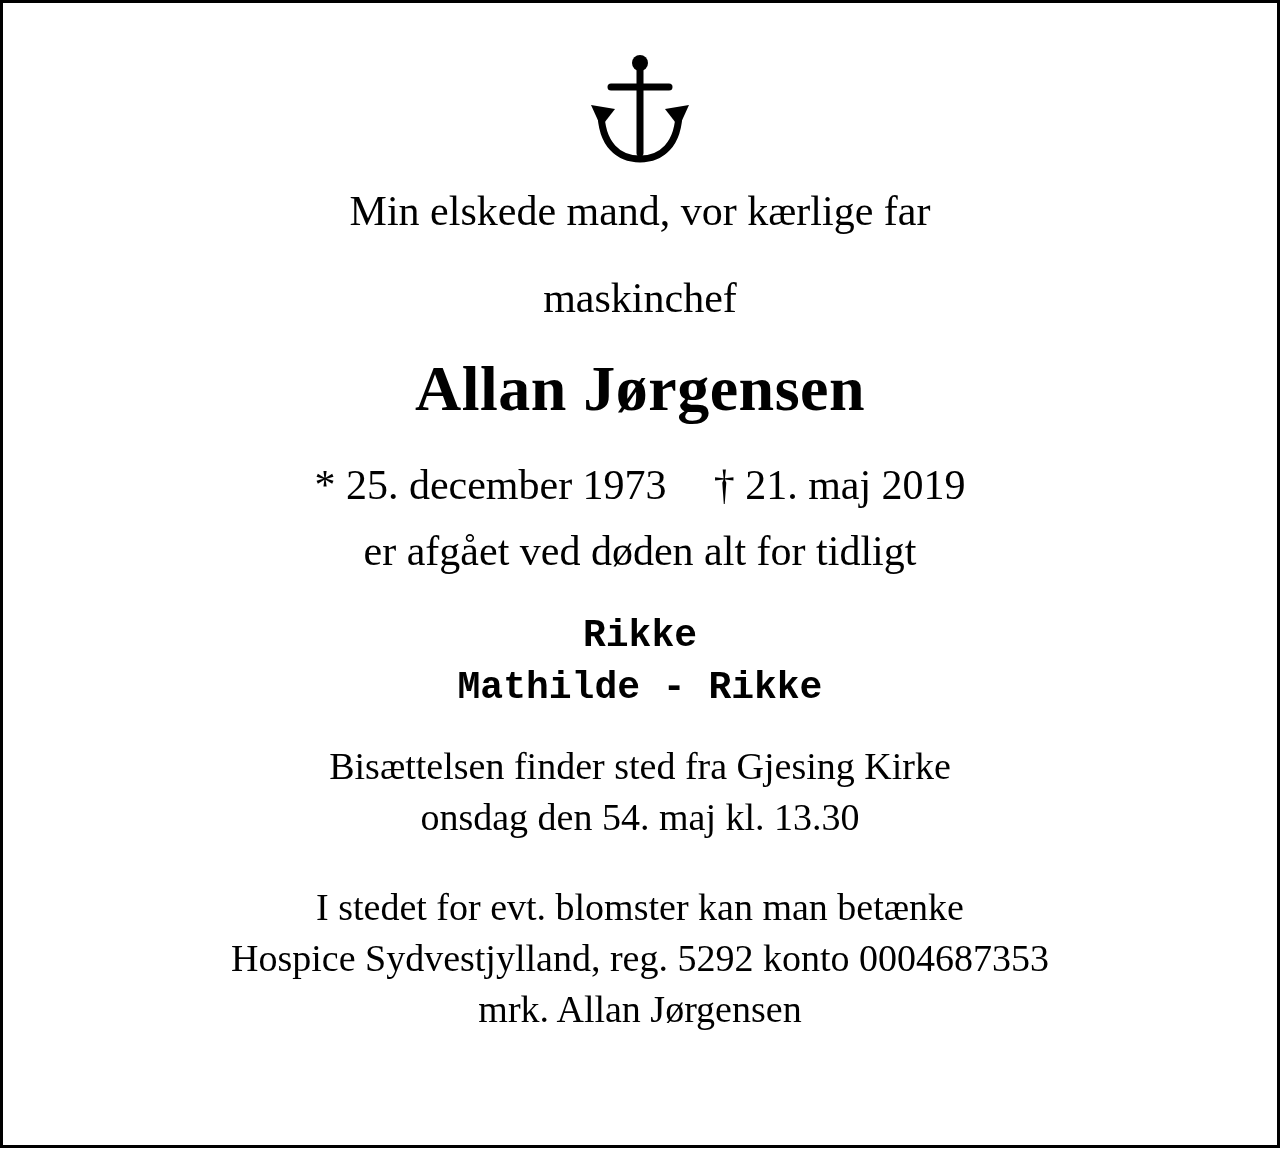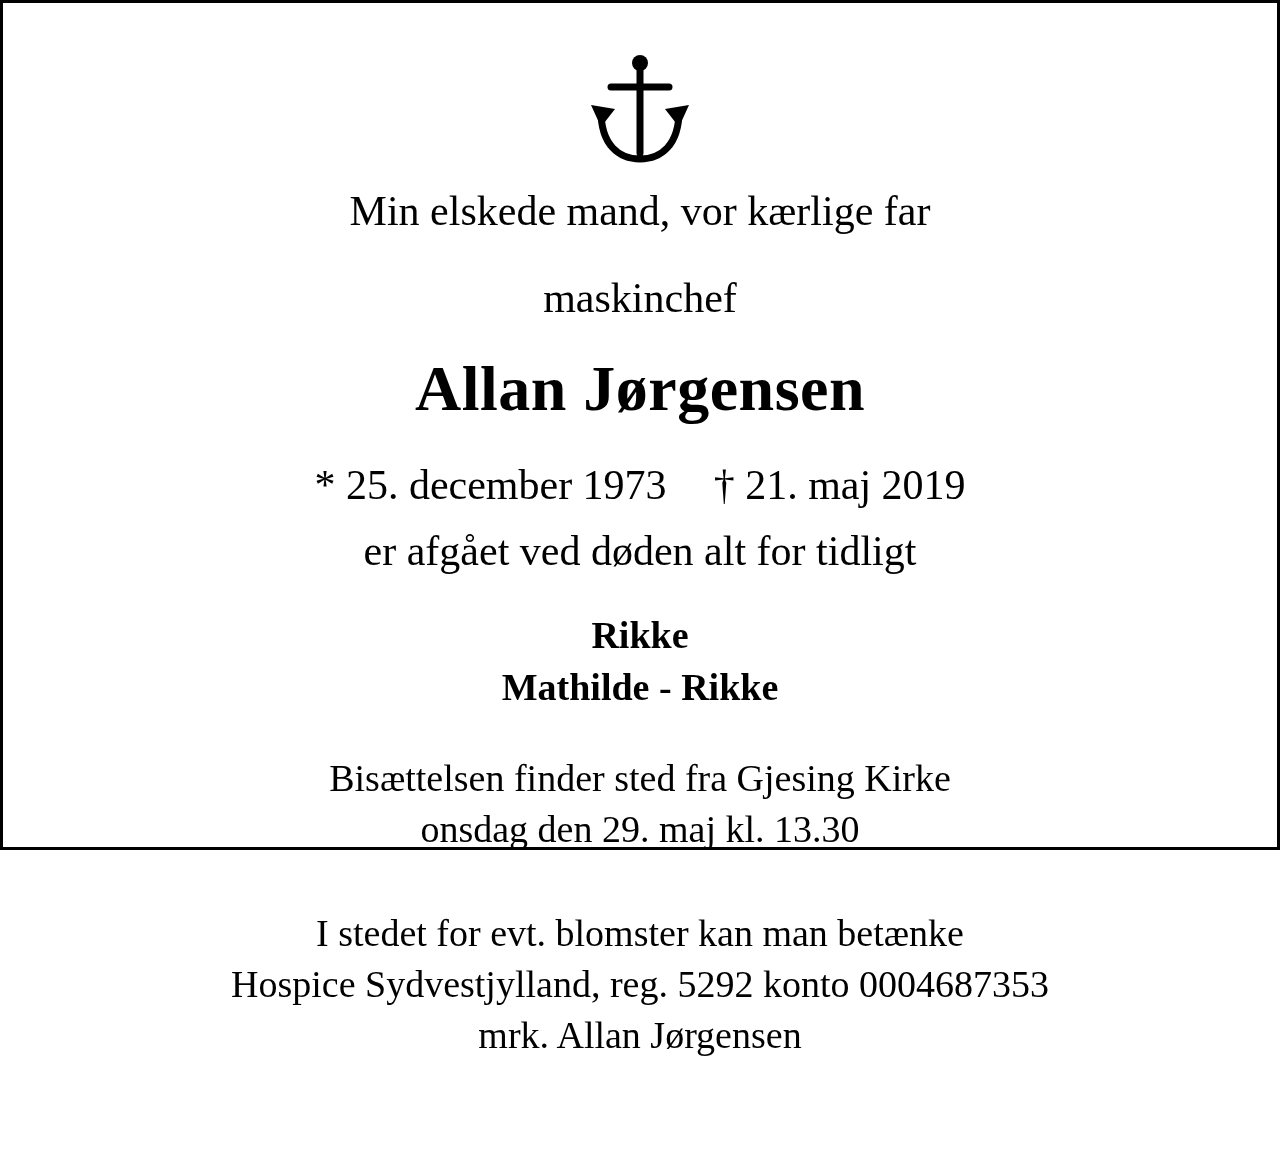--- a/index.html
+++ b/index.html
@@ -11,21 +11,21 @@
     width: 1280px;
     height: 1161px;
     font-family: "Liberation Serif", "DejaVu Serif", serif;
     color: #000000;
     overflow: hidden;
   }
   .notice {
     position: relative;
     box-sizing: border-box;
     width: 1280px;
-    height: 850px;
+    height: 1148px;
     border: 3px solid #000000;
     padding: 42px 60px 30px 60px;
     display: flex;
     flex-direction: column;
     align-items: center;
     background: #ffffff;
   }
   .symbol {
     line-height: 1;
     margin-top: 4px;
@@ -68,28 +68,29 @@
   .passed {
     font-size: 42px;
     margin-top: 16px;
     line-height: 1.2;
   }
   .survivors {
     margin-top: 34px;
     font-weight: bold;
     font-size: 38px;
     line-height: 1.35;
+    font-family: Liberation Mono, monospace;
   }
   .funeral {
-    margin-top: 40px;
+    margin-top: 28px;
     font-size: 38px;
     line-height: 1.35;
   }
   .donation {
-    margin-top: 52px;
+    margin-top: 38px;
     font-size: 38px;
     line-height: 1.35;
   }
 </style>
 </head>
 <body>
 
 <div class="notice">
 
   <div class="symbol">
@@ -122,21 +123,21 @@
 
   <div class="line passed">er afgået ved døden alt for tidligt</div>
 
   <div class="line survivors">
     <div>Rikke</div>
     <div>Mathilde - Rikke</div>
   </div>
 
   <div class="line funeral">
     <div>Bisættelsen finder sted fra Gjesing Kirke</div>
-    <div>onsdag den 29. maj kl. 13.30</div>
+    <div>onsdag den 54. maj kl. 13.30</div>
   </div>
 
   <div class="line donation">
     <div>I stedet for evt. blomster kan man betænke</div>
     <div>Hospice Sydvestjylland, reg. 5292 konto 0004687353</div>
     <div>mrk. Allan Jørgensen</div>
   </div>
 
 </div>
 

